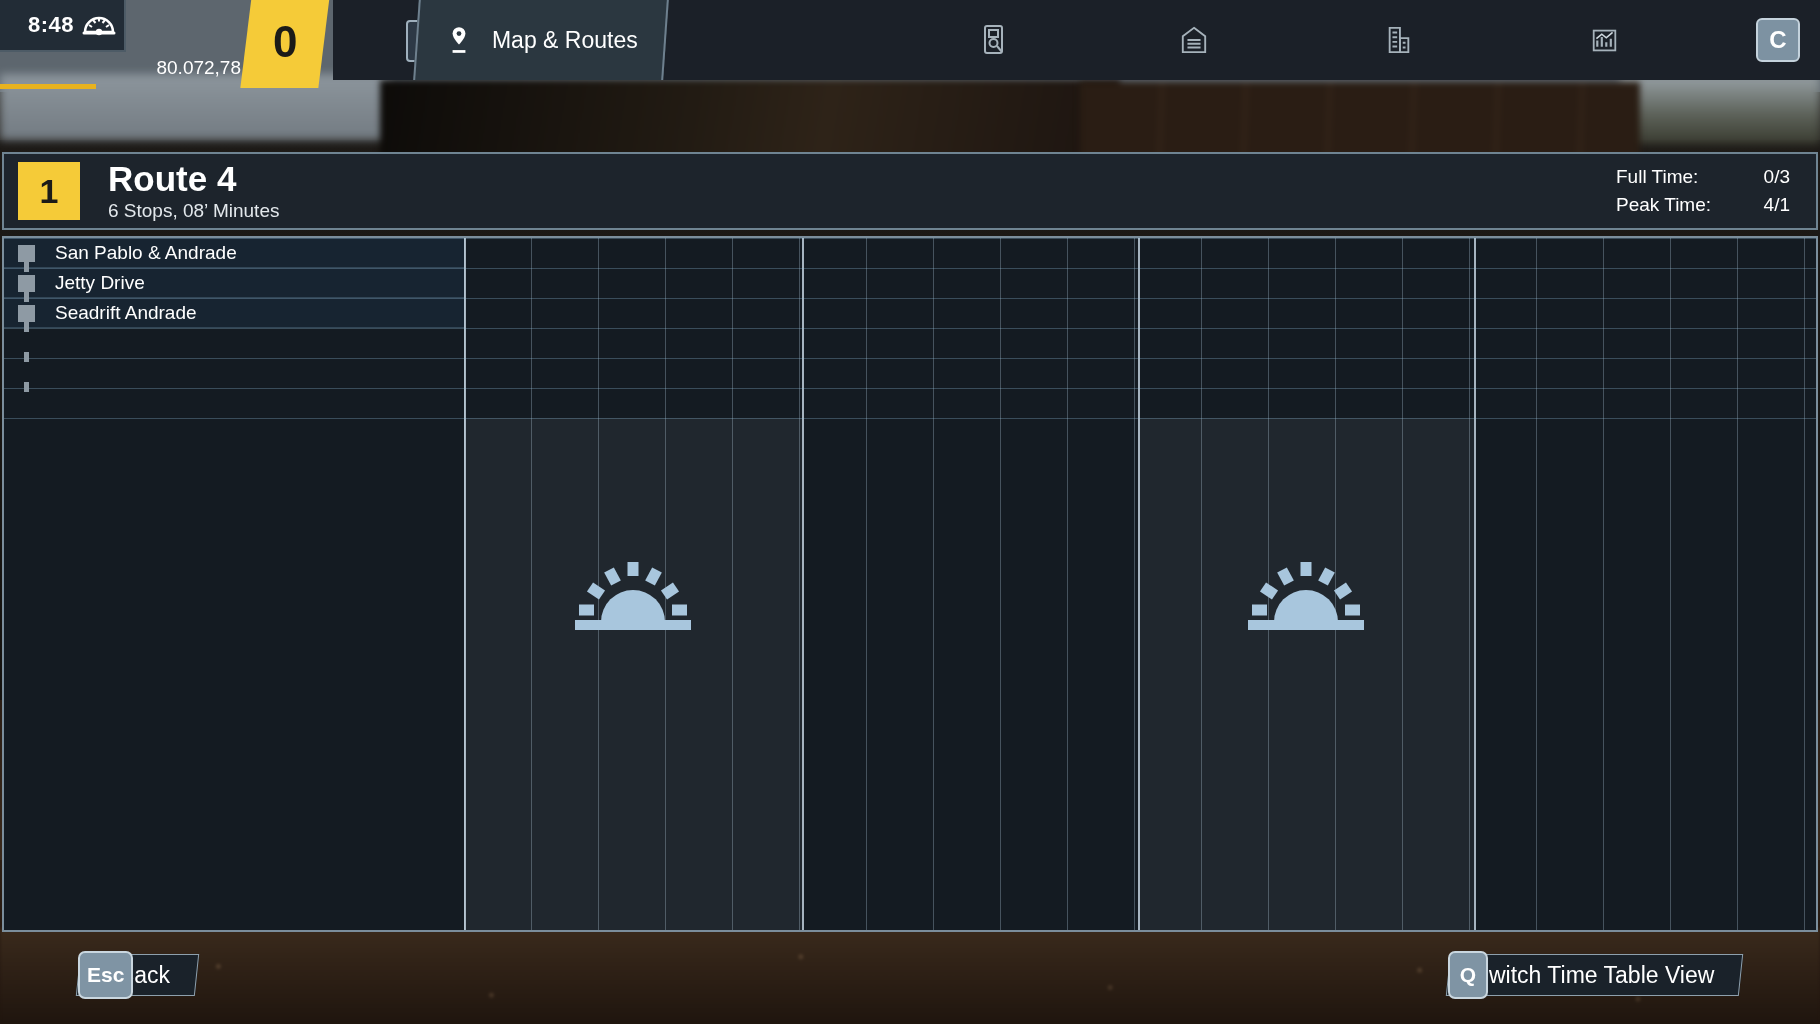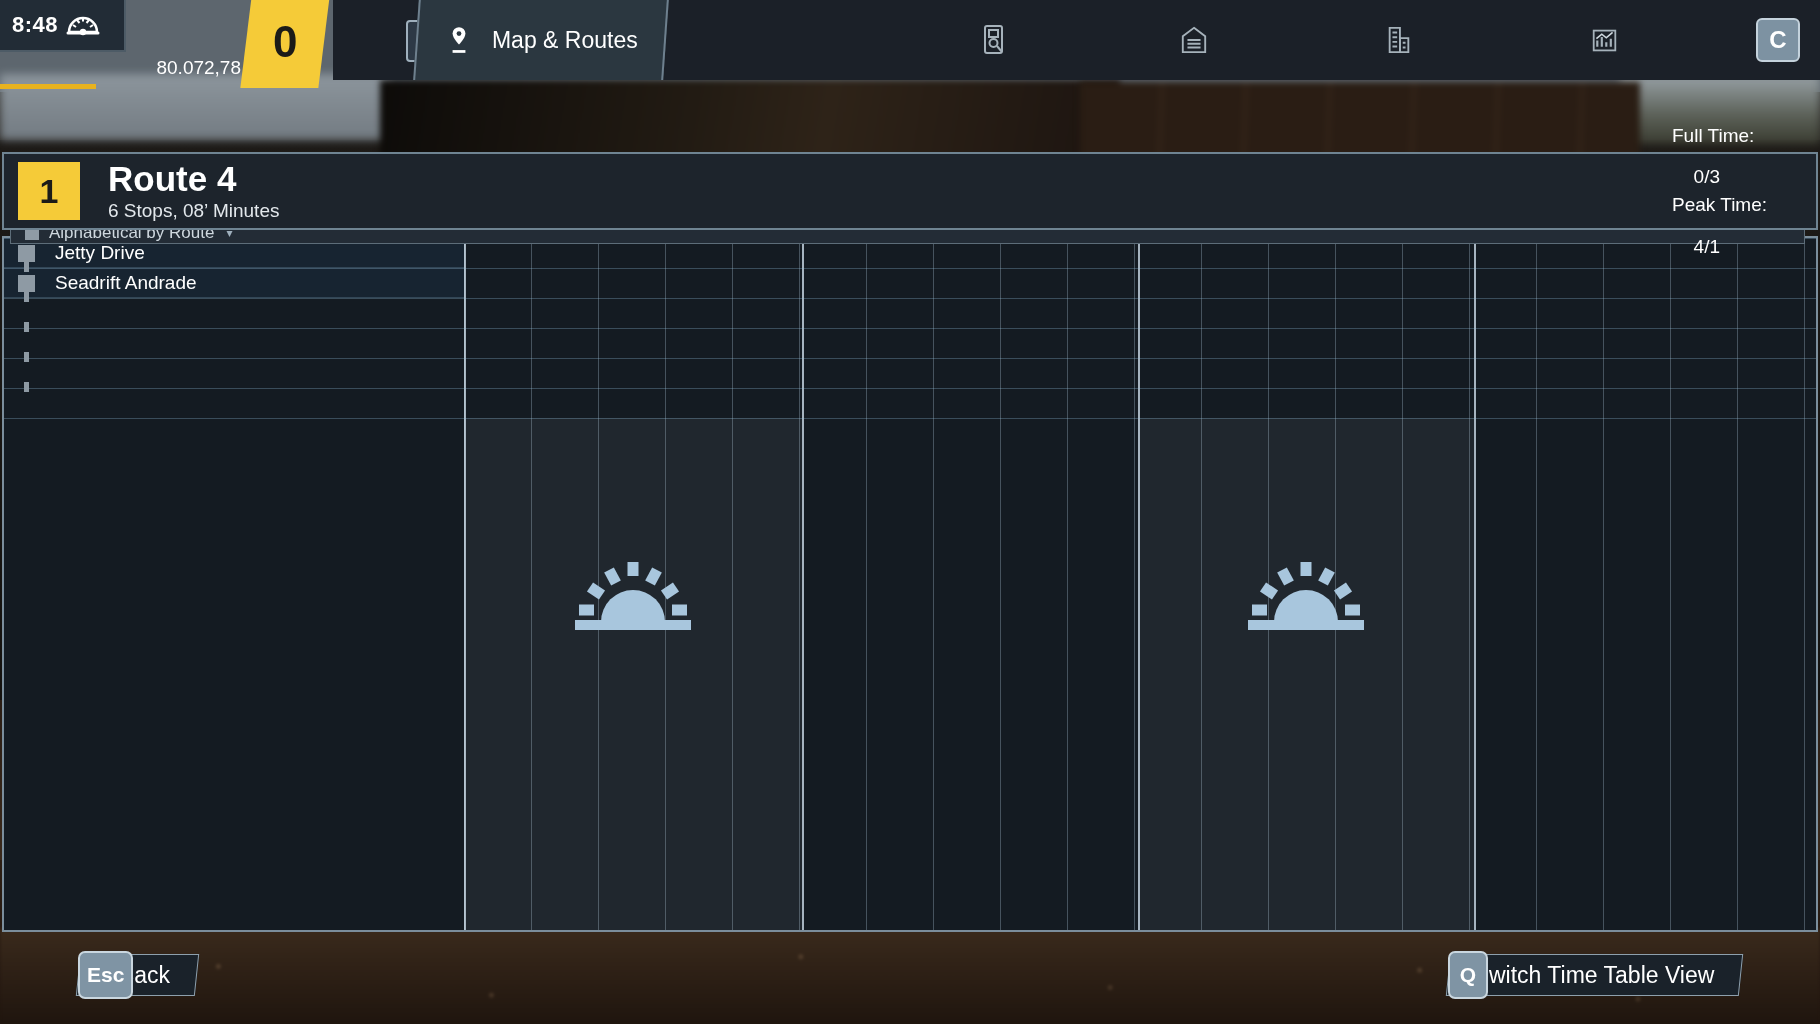--- a/index.html
+++ b/index.html
@@ -74,21 +74,21 @@
   .topbar {
     position: absolute; left: 0; top: 0; width: 100%; height: 84px;
     z-index: 20;
   }
   .clock-pod {
     position: absolute; left: 0; top: 0; width: 126px; height: 52px;
     background: #222c36;
     border-right: 2px solid #4d5b66;
     border-bottom: 2px solid #4d5b66;
     display: flex; align-items: center; gap: 8px;
-    padding-left: 12px;
+    padding-left: 28px;
   }
   .clock-time { font-size: 22px; font-weight: 600; letter-spacing: .5px; }
   .clock-dial { width: 34px; height: 34px; position: relative; }
   .money-row {
     position: absolute; left: 0; top: 52px; width: 280px; height: 32px;
     display: flex; align-items: center; justify-content: flex-end;
     padding-right: 20px;
     font-size: 19px;
   }
   .money-bar {
@@ -160,21 +160,21 @@
     display: flex; align-items: center; justify-content: center;
     color: #1b1b18; font-size: 34px; font-weight: 700;
   }
   .route-texts { margin-left: 28px; }
   .route-title { font-size: 35px; font-weight: 700; line-height: 1.0; }
   .route-sub { font-size: 19px; color: #e3e8ec; margin-top: 4px; text-align: right; }
   .route-stats {
     margin-left: auto; margin-right: 26px;
     font-size: 19px; line-height: 1.45;
   }
-  .stat-row { display: flex; justify-content: flex-end; gap: 14px; flex-direction: column; }
+  .stat-row { display: flex; justify-content: flex-end; gap: 8px; }
   .stat-lab { width: 118px; text-align: left; }
   .stat-val { width: 48px; text-align: right; }
 
   
   .sort-strip {
     position: absolute; left: 10px; top: 222px; width: 1795px; height: 22px;
     background: #232c36;
     border: 1px solid #5d6d79;
     display: flex; align-items: center;
     color: #cfd8df; font-size: 17px;
@@ -363,25 +363,20 @@
         </div>
         <div class="tab-label"></div>
       </div>
 
       <div class="hint-key">
         <span>C</span>
       </div>
     </div>
   </div>
 
-  <div class="sort-strip">
-    <div class="sort-chk"></div>
-    <span>Alphabetical by Route</span>
-    <span class="sort-caret">▾</span>
-  </div>
 
   <div class="route-header">
     <div class="route-num">
       <span>1</span>
     </div>
     <div class="route-texts">
       <div class="route-title">Route 4</div>
       <div class="route-sub">6 Stops, 08’ Minutes</div>
     </div>
     <div class="route-stats">
@@ -429,20 +424,24 @@
     <div id="rowlines">
         <div class="rowline" style="top: 0px;"></div>
         <div class="rowline" style="top: 30px;"></div>
         <div class="rowline" style="top: 60px;"></div>
         <div class="rowline" style="top: 90px;"></div>
         <div class="rowline" style="top: 120px;"></div>
         <div class="rowline" style="top: 150px;"></div>
         <div class="rowline" style="top: 180px;"></div>
       </div>
     <div class="stoplist" id="stoplist">
+        <div class="stop-row">
+          <div class="stop-mark"></div>
+          <div class="stop-name">San Pablo &amp; Andrade</div>
+        </div>
         <div class="stop-conn" style="top: 24px;"></div>
         <div class="stop-conn" style="top: 54px;"></div>
         <div class="stop-conn" style="top: 84px;"></div>
         <div class="stop-row">
           <div class="stop-mark"></div>
           <div class="stop-name">Jetty Drive</div>
         </div>
         <div class="stop-conn" style="top: 114px;"></div>
         <div class="stop-row">
           <div class="stop-mark"></div>

